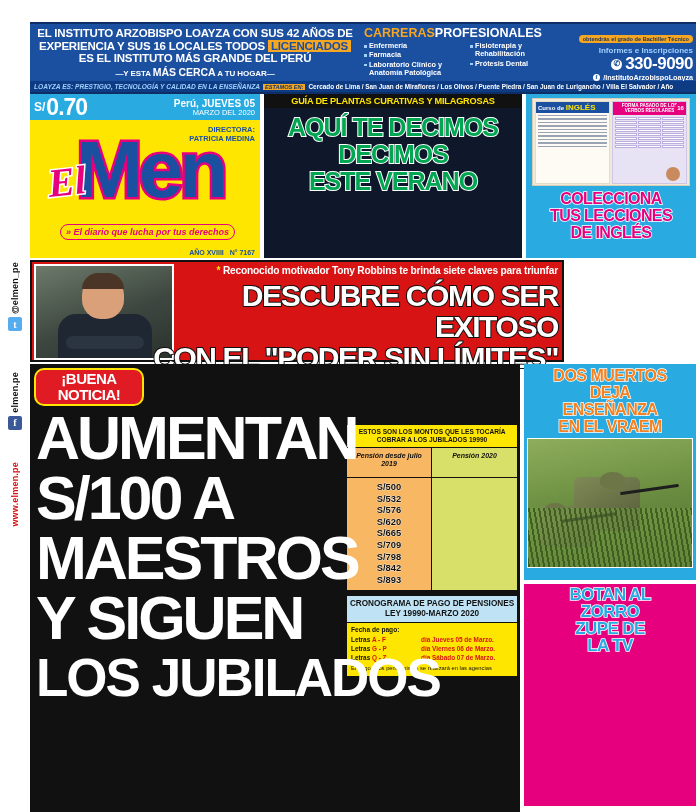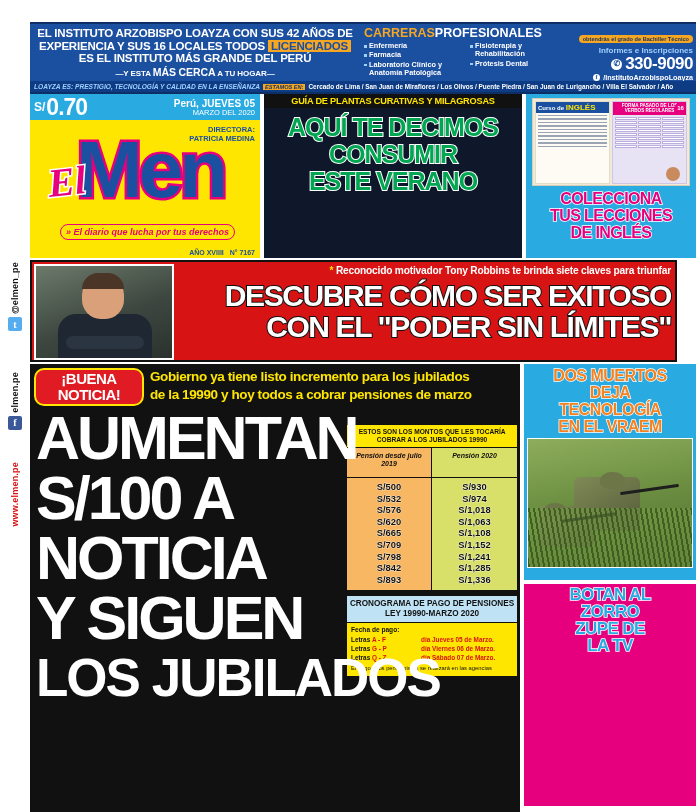--- a/index.html
+++ b/index.html
@@ -218,21 +218,21 @@
     border-radius:50%;background:#c98b5e;
   }
   .rtop-sub {
     color:#e6007e;text-align:center;font-size:16px;font-weight:bold;
     line-height:17px;margin-top:4px;letter-spacing:-.6px;
     -webkit-text-stroke:1.6px #ffffff;paint-order:stroke fill;
   }
 
   
   .band {
-    position:absolute;left:30px;top:260px;width:647px;height:102px;
+    position:absolute;left:30px;top:260px;width:534px;height:102px;
     background:#d81313;border:2px solid #111;
   }
   .band-photo {
     position:absolute;left:2px;top:2px;width:140px;height:96px;
     background:linear-gradient(160deg,#6d7a6a 0%,#3d4740 55%,#2b322d 100%);
     border:2px solid #fff;overflow:hidden;
   }
   .tr-head {
     position:absolute;left:46px;top:9px;width:42px;height:44px;
     background:#d9a07a;border-radius:46% 46% 44% 44%;
@@ -521,21 +521,21 @@
     <div class="anio">
       <span>AÑO XVIIII</span>&nbsp;&nbsp;
       <span>N° 7167</span>
     </div>
   </div>
 
   <div class="ctop">
     <div class="ctop-kicker">GUÍA DE PLANTAS CURATIVAS Y MILAGROSAS</div>
     <div class="ctop-head">
       <div>AQUÍ TE DECIMOS</div>
-      <div>CONSUMIR</div>
+      <div>DECIMOS</div>
       <div>ESTE VERANO</div>
     </div>
   </div>
 
   <div class="rtop">
     <div class="ing-photo">
       <div class="ing-left">
         <div class="ing-title">
           <span>Curso de</span>
           <i>INGLÉS</i>
@@ -604,31 +604,27 @@
       <span>Reconocido motivador Tony Robbins te brinda siete claves para triunfar</span>
     </div>
     <div class="band-head">
       <div>DESCUBRE CÓMO SER EXITOSO</div>
       <div>CON EL "PODER SIN LÍMITES"</div>
     </div>
   </div>
 
   <div class="bn-strip">
     <div class="bn-badge">¡BUENA NOTICIA!</div>
-    <div class="bn-text">
-      <div>Gobierno ya tiene listo incremento para los jubilados</div>
-      <div>de la 19990 y hoy todos a cobrar pensiones de marzo</div>
-    </div>
   </div>
 
   <div class="main">
     <div class="main-head">
       <div>AUMENTAN</div>
       <div>S/100 A</div>
-      <div>NOTICIA</div>
+      <div>MAESTROS</div>
       <div>Y SIGUEN</div>
       <div style="font-size:53px;letter-spacing:-2px;">LOS JUBILADOS</div>
     </div>
 
     <div class="info">
       <div class="info-t">
         <span>ESTOS SON LOS MONTOS QUE LES TOCARÍA</span>
         <span>COBRAR A LOS JUBILADOS 19990</span>
       </div>
       <div class="info-table">
@@ -641,31 +637,20 @@
             <div>S/620</div>
             <div>S/665</div>
             <div>S/709</div>
             <div>S/798</div>
             <div>S/842</div>
             <div>S/893</div>
           </div>
         </div>
         <div class="col-b">
           <div class="col-h">Pensión 2020</div>
-          <div class="col-v">
-            <div>S/930</div>
-            <div>S/974</div>
-            <div>S/1,018</div>
-            <div>S/1,063</div>
-            <div>S/1,108</div>
-            <div>S/1,152</div>
-            <div>S/1,241</div>
-            <div>S/1,285</div>
-            <div>S/1,336</div>
-          </div>
         </div>
       </div>
       <div class="crono">
         <div class="crono-h">CRONOGRAMA DE PAGO DE PENSIONES LEY 19990-MARZO 2020</div>
         <div class="crono-b">
           <div class="crono-lbl">Fecha de pago:</div>
           <div class="crono-row">
             <span class="lt"><span>Letras </span><b>A - F</b></span>
             <span class="dy"><span>día </span><span>Jueves 05 de Marzo.</span></span>
           </div>
@@ -680,21 +665,21 @@
           <div class="crono-note">El pago a los pensionistas se realizará en las agencias</div>
         </div>
       </div>
     </div>
   </div>
 
   <div class="rcol-1">
     <div class="h">
       <div>DOS MUERTOS</div>
       <div>DEJA</div>
-      <div>TECNOLOGÍA</div>
+      <div>ENSEÑANZA</div>
       <div>EN EL VRAEM</div>
     </div>
     <div class="vraem-photo">
       <div class="sol sol1"></div>
       <div class="sol sol2"></div>
       <div class="helmet h1"></div>
       <div class="helmet h2"></div>
       <div class="rifle r1"></div>
       <div class="rifle r2"></div>
       <div class="grass"></div>

